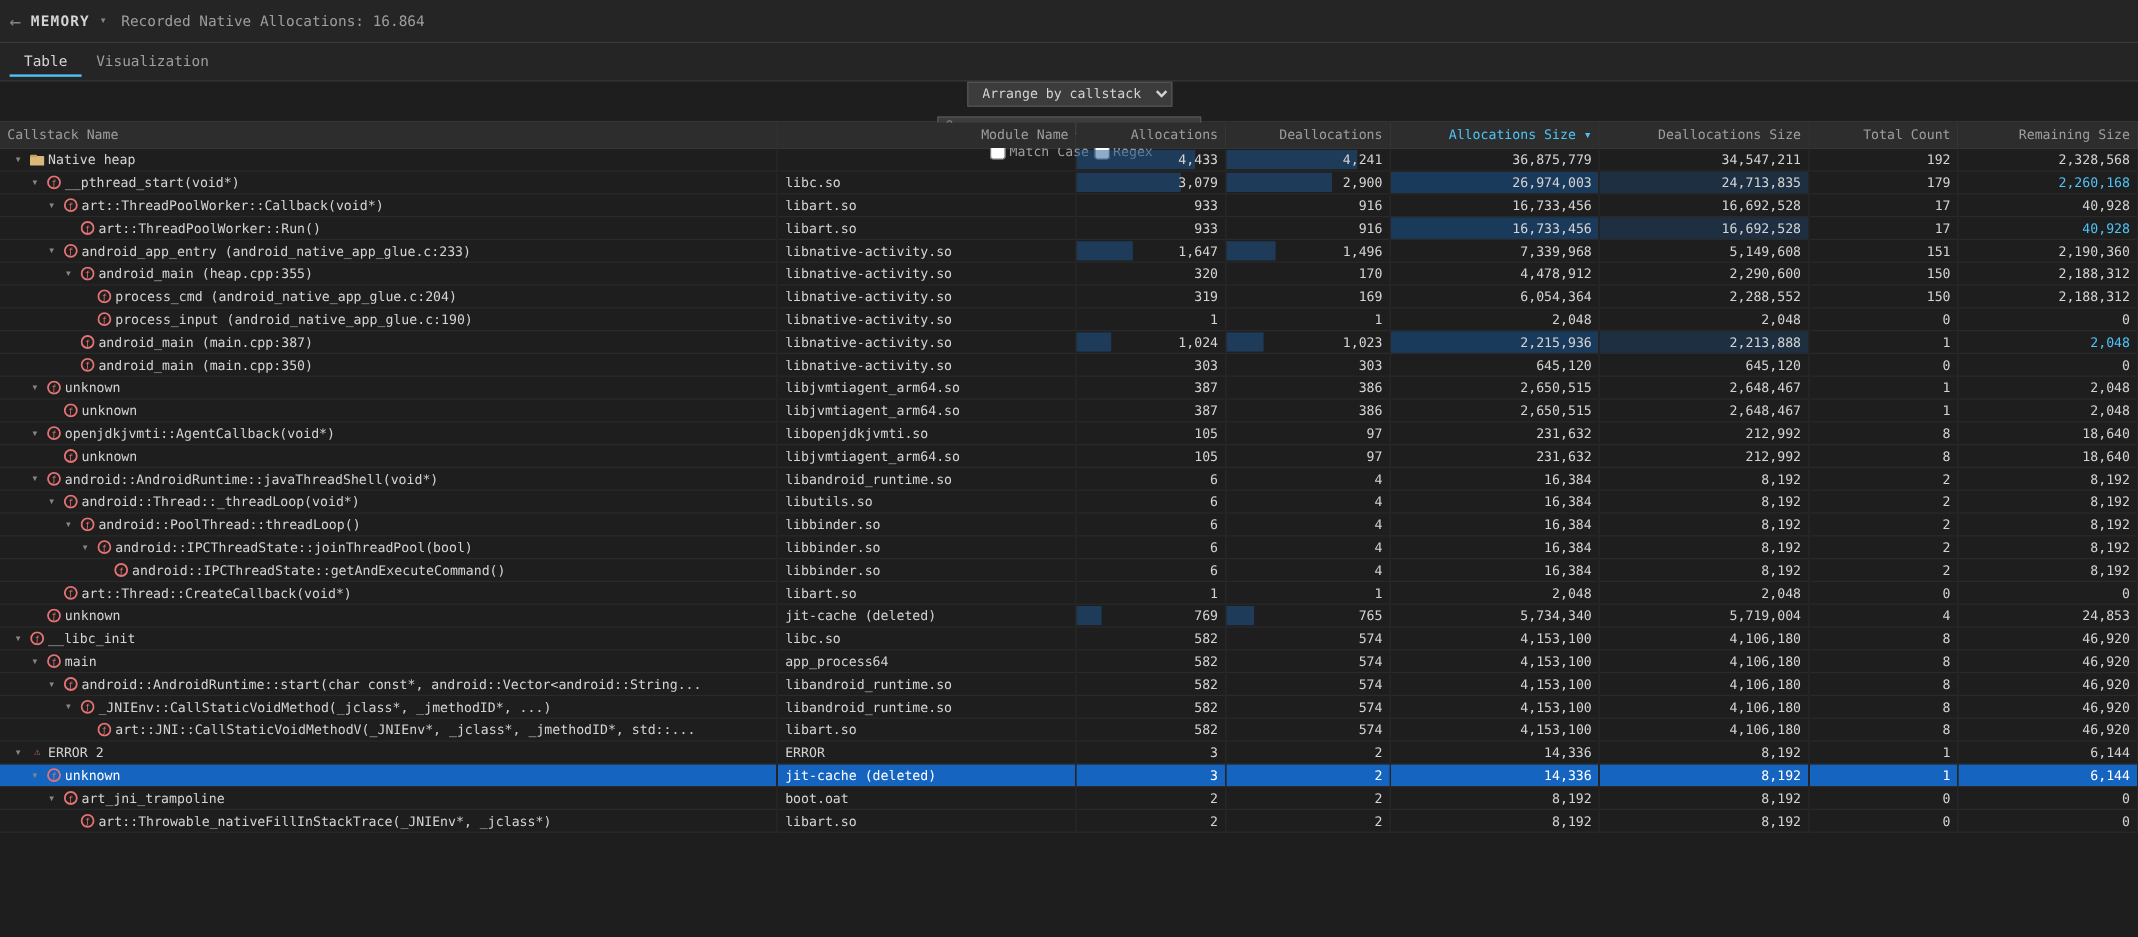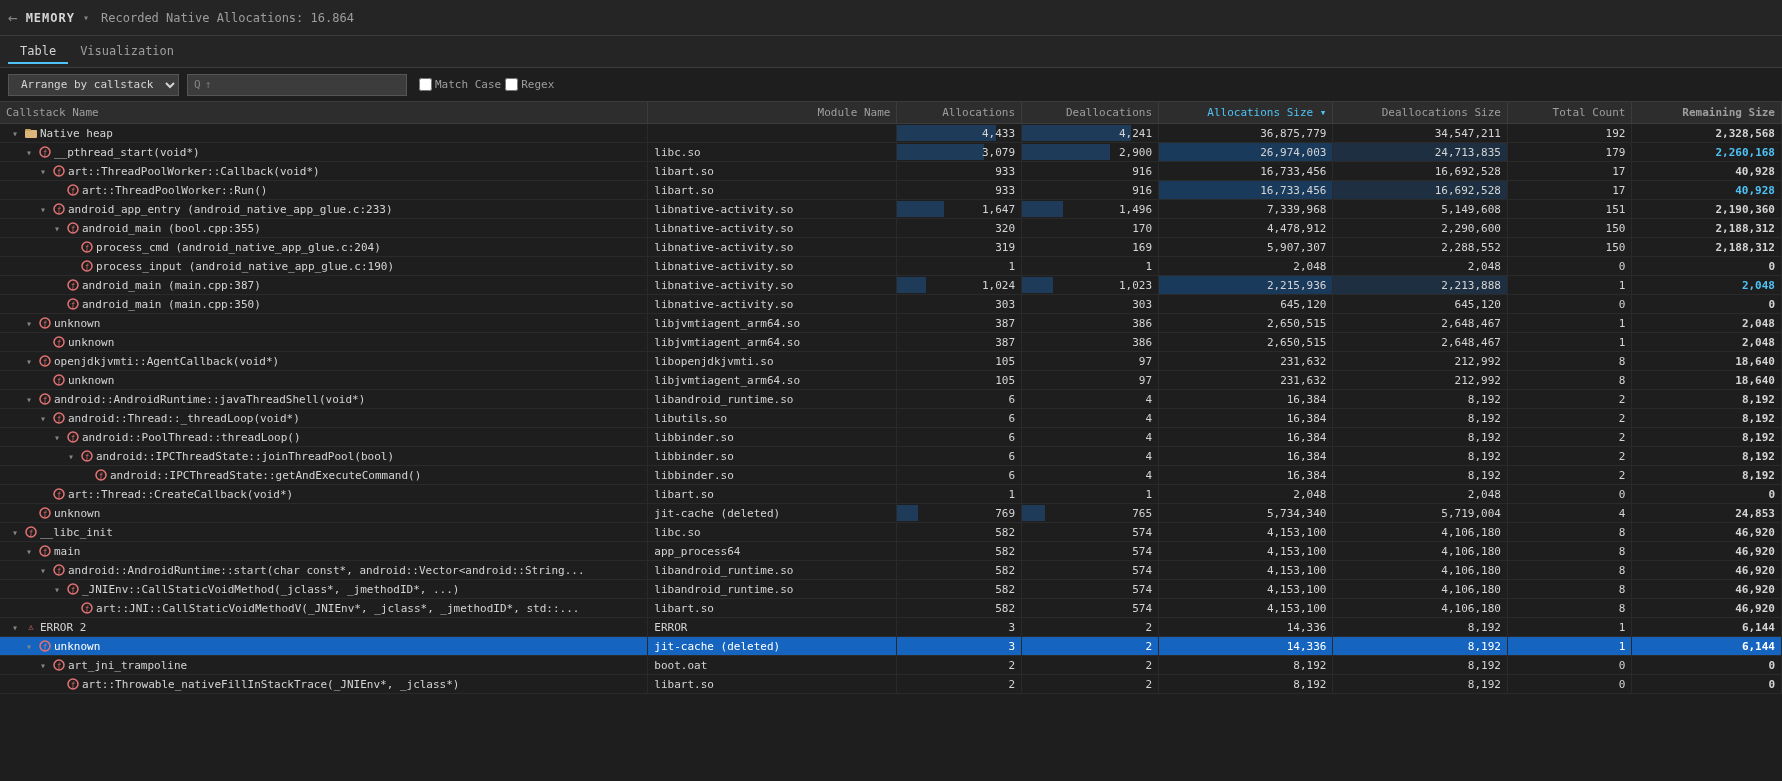--- a/index.html
+++ b/index.html
@@ -67,20 +67,21 @@
 
     
     .toolbar {
       display: flex;
       align-items: center;
       height: 34px;
       background: #1e1e1e;
       padding: 0 8px;
       gap: 8px;
       border-bottom: 1px solid #3c3c3c;
+      flex-direction: column;
     }
     .arrange-dropdown {
       background: #3c3c3c;
       color: #d4d4d4;
       border: 1px solid #555;
       padding: 2px 8px;
       font-size: 11px;
       font-family: inherit;
       cursor: pointer;
       height: 22px;
@@ -160,21 +161,21 @@
     }
 
     
     .col-name { width: 520px; }
     .col-module { width: 200px; }
     .col-alloc { width: 100px; }
     .col-dealloc { width: 110px; }
     .col-alloc-size { width: 140px; }
     .col-dealloc-size { width: 140px; }
     .col-total { width: 100px; }
-    .col-remaining { width: 120px; font-weight: bold; }
+    .col-remaining { width: 120px; }
 
     tbody tr {
       border-bottom: 1px solid #2a2a2a;
     }
     tbody tr.selected {
       background: #1565c0 !important;
       color: #fff;
     }
     tbody tr.selected td {
       color: #fff !important;
@@ -417,21 +418,21 @@
           <td class="col-name">
             <div class="tree-cell">
               <span class="indent" style="width: 42px;"></span>
               <span class="expand-btn">▾</span>
               <span class="node-icon">
                 <svg width="12" height="12" viewBox="0 0 12 12">
                   <circle cx="6" cy="6" r="5" fill="none" stroke="#e57373" stroke-width="1.5"></circle>
                   <text x="6" y="9" text-anchor="middle" font-size="7" fill="#e57373" font-family="monospace">ƒ</text>
                 </svg>
               </span>
-              <span class="node-name">android_main (bool.cpp:355)</span>
+              <span class="node-name">android_main (heap.cpp:355)</span>
             </div>
           </td>
           <td class="col-module" style="text-align: left;">libnative-activity.so</td>
           <td class="col-alloc bar-cell"><span class="bar-text">320</span></td>
           <td class="col-dealloc bar-cell"><span class="bar-text">170</span></td>
           <td class="col-alloc-size">4,478,912</td>
           <td class="col-dealloc-size">2,290,600</td>
           <td class="col-total">150</td>
           <td class="col-remaining">2,188,312</td>
         </tr>
@@ -445,21 +446,21 @@
                   <circle cx="6" cy="6" r="5" fill="none" stroke="#e57373" stroke-width="1.5"></circle>
                   <text x="6" y="9" text-anchor="middle" font-size="7" fill="#e57373" font-family="monospace">ƒ</text>
                 </svg>
               </span>
               <span class="node-name">process_cmd (android_native_app_glue.c:204)</span>
             </div>
           </td>
           <td class="col-module" style="text-align: left;">libnative-activity.so</td>
           <td class="col-alloc bar-cell"><span class="bar-text">319</span></td>
           <td class="col-dealloc bar-cell"><span class="bar-text">169</span></td>
-          <td class="col-alloc-size">5,907,307</td>
+          <td class="col-alloc-size">6,054,364</td>
           <td class="col-dealloc-size">2,288,552</td>
           <td class="col-total">150</td>
           <td class="col-remaining">2,188,312</td>
         </tr>
         <tr>
           <td class="col-name">
             <div class="tree-cell">
               <span class="indent" style="width: 56px;"></span>
               <span class="spacer"></span>
               <span class="node-icon">

